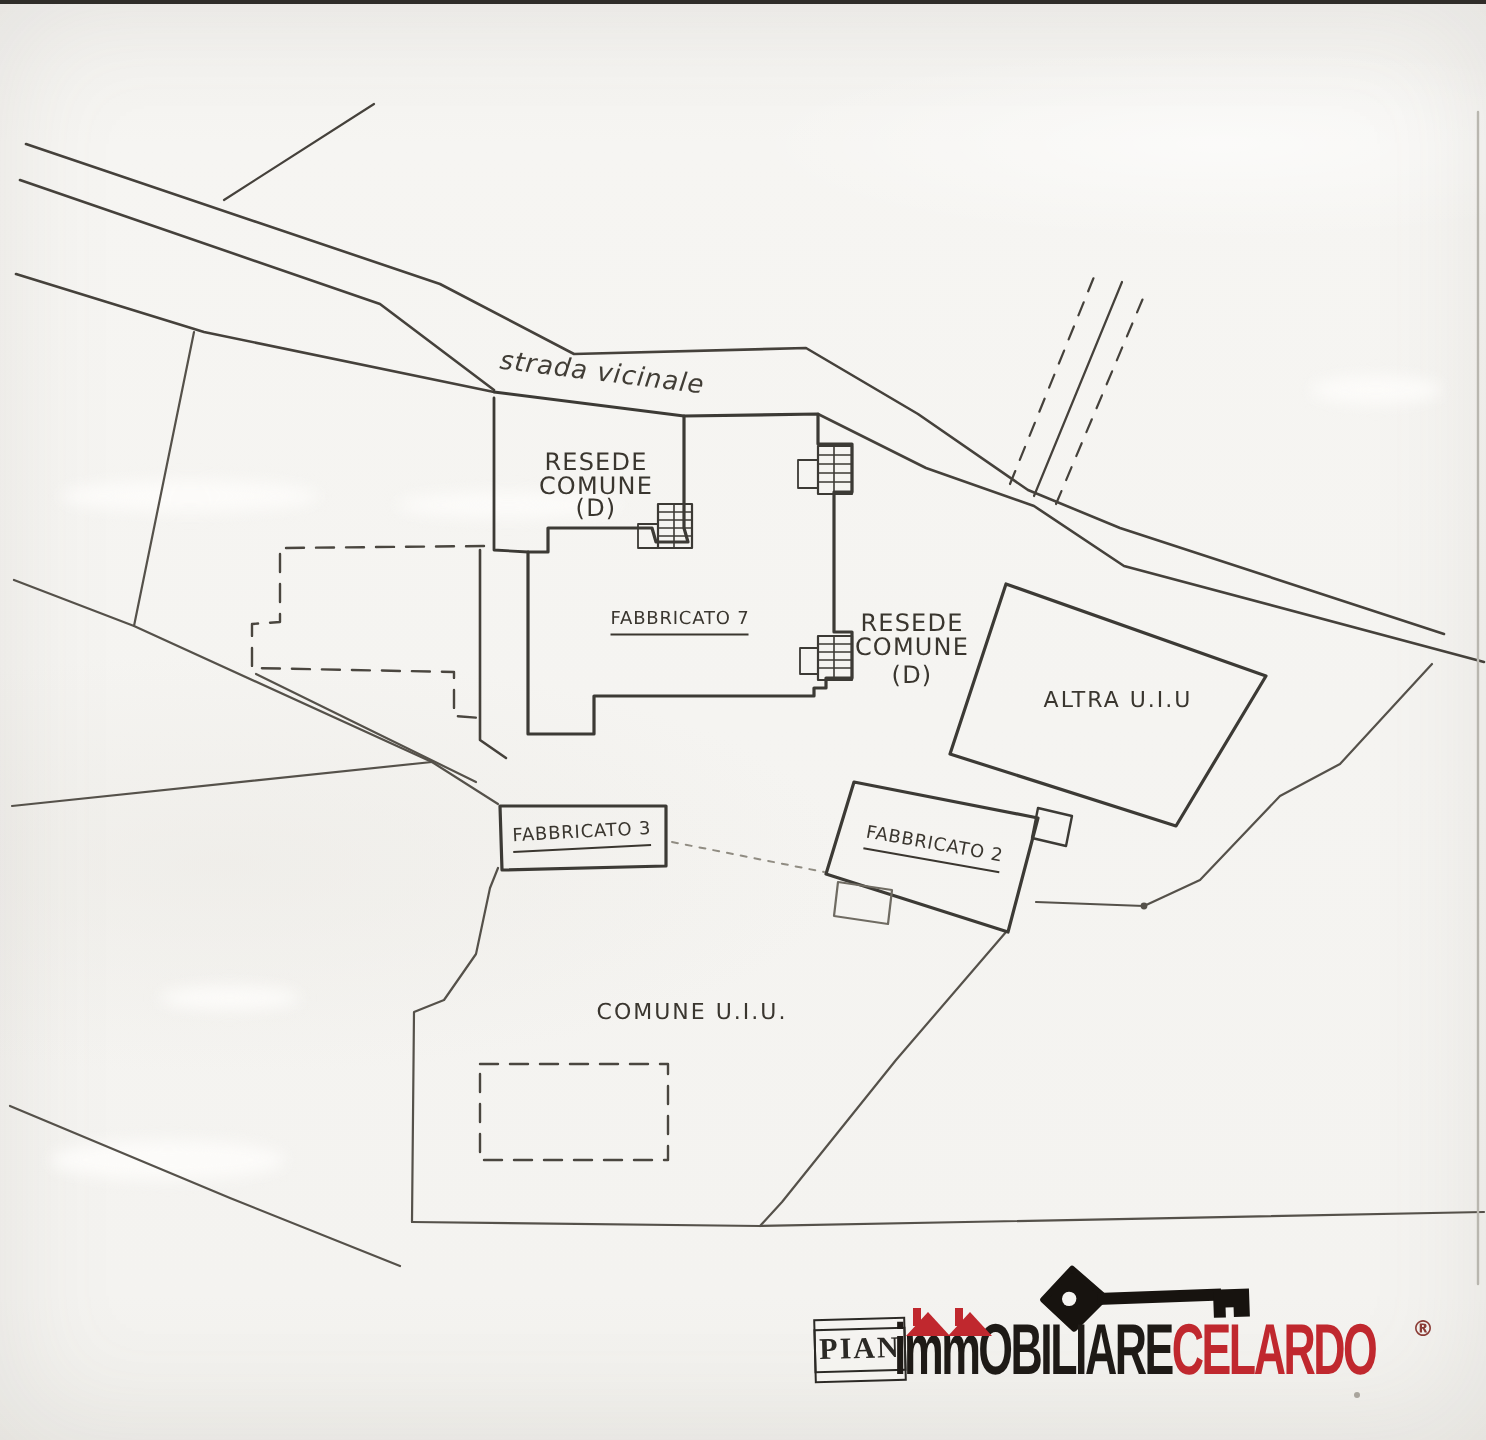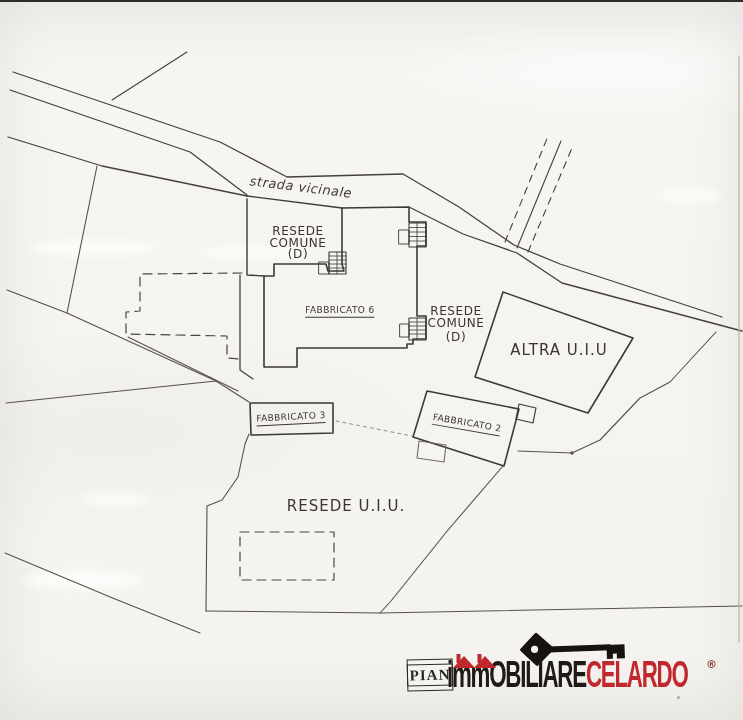--- a/index.html
+++ b/index.html
@@ -16,21 +16,21 @@
   svg.plan{position:absolute;left:0;top:0;}
   .patch{position:absolute;background:#fcfbf9;filter:blur(4px);border-radius:50%;}
   .label{
     position:absolute;transform:translate(-50%,-50%);
     color:#3a362f;white-space:nowrap;text-align:center;
     font-family:"DejaVu Sans",sans-serif;
   }
   .lbl-road{font-size:13px;font-style:italic;letter-spacing:.5px;transform:translate(-50%,-50%) rotate(7deg);color:#413d36;}
   .lbl-block{font-size:12px;letter-spacing:.6px;line-height:11.5px;}
   .lbl-build{font-size:9px;letter-spacing:.4px;border-bottom:1.1px solid #3a362f;padding-bottom:1.5px;}
-  .lbl-altra{font-size:15px;letter-spacing:1px;}
+  .lbl-altra{font-size:11px;letter-spacing:1px;}
   .rot-m3{transform:translate(-50%,-50%) rotate(-3deg);}
   .rot-10{transform:translate(-50%,-50%) rotate(10deg);}
   
   .stamp{
     position:absolute;left:407px;top:659px;width:44px;height:30px;
     border:1.6px solid #2b2925;transform:rotate(-1.5deg);
     display:flex;align-items:center;justify-content:center;background:rgba(246,245,242,.6);
   }
   .stamp-inner{
     border:1px solid #2b2925;padding:0 2px;
@@ -149,35 +149,35 @@
   </svg>
 
   <div class="label lbl-road" style="left:301px;top:187px;">strada vicinale</div>
 
   <div class="label lbl-block" style="left:298px;top:243px;">
     <div>RESEDE</div>
     <div>COMUNE</div>
     <div>(D)</div>
   </div>
 
-  <div class="label lbl-build" style="left:340px;top:311px;">FABBRICATO 6</div>
+  <div class="label lbl-build" style="left:340px;top:311px;">FABBRICATO 7</div>
 
   <div class="label lbl-block" style="left:456px;top:325px;">
     <div>RESEDE</div>
     <div>COMUNE</div>
     <div style="margin-top:3px">(D)</div>
   </div>
 
   <div class="label lbl-altra" style="left:559px;top:350px;">ALTRA U.I.U</div>
 
   <div class="label lbl-build rot-m3" style="left:291px;top:418px;">FABBRICATO 3</div>
 
   <div class="label lbl-build rot-10" style="left:467px;top:424px;">FABBRICATO 2</div>
 
-  <div class="label lbl-altra" style="left:346px;top:506px;">RESEDE U.I.U.</div>
+  <div class="label lbl-altra" style="left:346px;top:506px;">COMUNE U.I.U.</div>
 
   <div>
     <div class="stamp">
       <span class="stamp-inner">PIAN</span>
     </div>
 
     <div class="logo-word"><span>imm</span><span>OBILIARE</span><span class="red">CELARDO</span></div>
 
     <svg class="roof" style="left:452px;" width="24" height="16" viewBox="0 0 24 16">
       <rect x="4.5" y="1" width="4" height="9" fill="#c0282e"></rect>

